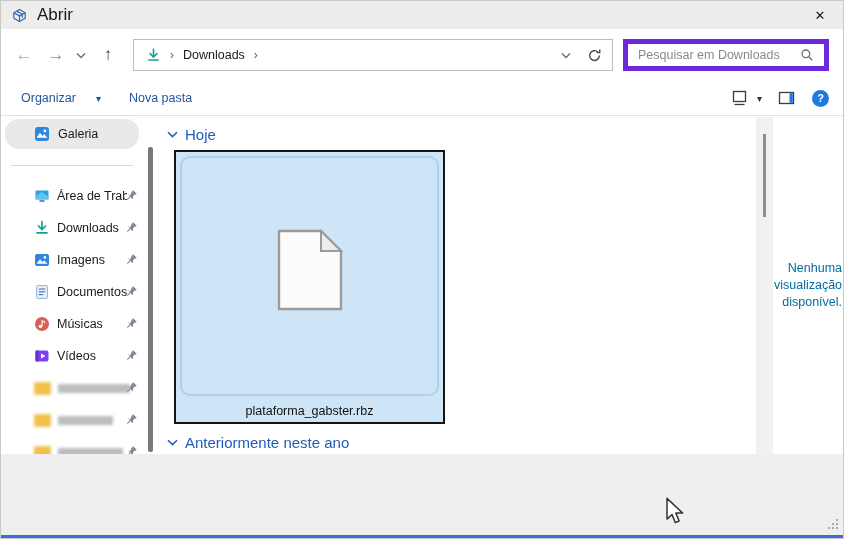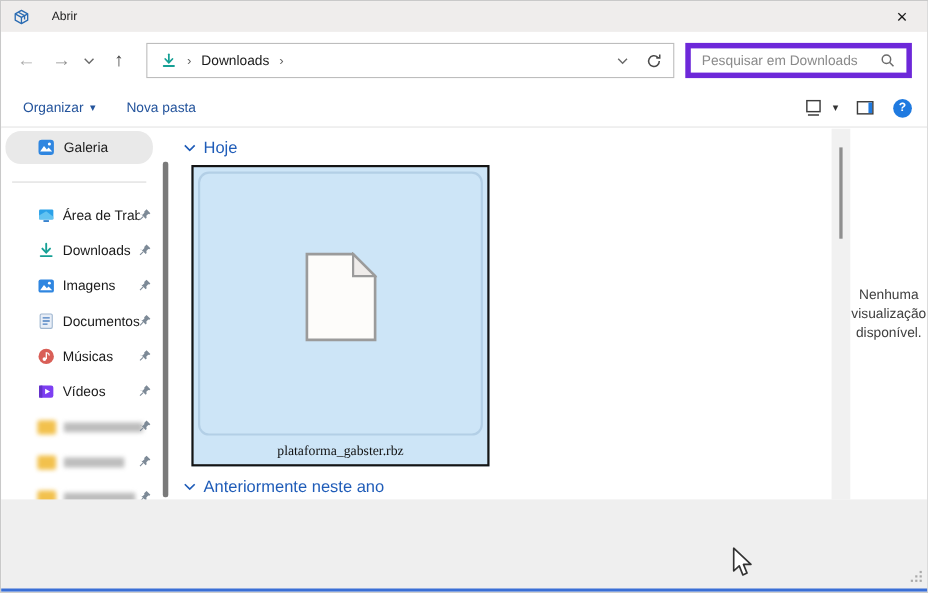--- a/index.html
+++ b/index.html
@@ -2,41 +2,41 @@
 <html><head>
 <meta charset="utf-8">
 <style>
   * { margin:0; padding:0; box-sizing:border-box; }
   html,body { background:#fff; }
   body { font-family:"Liberation Sans", sans-serif; color:#1a1a1a; }
   .dialog { position:relative; width:844px; height:539px; background:#fff; overflow:hidden; border:1px solid #c9c9c9; }
 
   
   .titlebar { position:absolute; left:0; top:0; width:100%; height:28px; background:#efedec; display:flex; align-items:center; padding-left:10px; }
-  .titlebar .title { font-size:11px; margin-left:19px; }
+  .titlebar .title { font-size:17px; margin-left:9px; }
   .close-btn { position:absolute; right:0; top:0; width:46px; height:28px; display:flex; align-items:center; justify-content:center; font-size:13px; color:#1a1a1a; cursor:default; }
 
   
   .navrow { position:absolute; left:0; top:28px; width:100%; height:52px; background:#fff; display:flex; align-items:center; padding-left:10px; }
   .nav-btn { width:26px; height:26px; display:flex; align-items:center; justify-content:center; font-size:17px; }
   .nav-btn.back { color:#ababab; }
   .nav-btn.fwd { color:#8f8f8f; margin-left:6px; }
   .nav-btn.chev { margin-left:2px; width:20px; }
   .nav-btn.up { color:#3f3f3f; margin-left:4px; margin-right:12px; }
   .addressbar { width:480px; height:32px; border:1px solid #bdbdbd; display:flex; align-items:center; padding:0 10px 0 12px; }
   .addressbar .sep { color:#5f5f5f; font-size:12px; margin:0 9px; }
   .addressbar .crumb { font-size:12.5px; }
   .addressbar .right-tools { margin-left:auto; display:flex; align-items:center; gap:16px; }
   .searchbox { width:206px; height:32px; border:5px solid #6d28d9; display:flex; align-items:center; margin-left:10px; padding:0 10px 0 10px; }
   .searchbox input { flex:1; border:none; outline:none; font:12.5px "Liberation Sans", sans-serif; color:#1a1a1a; background:transparent; }
   .searchbox input::placeholder { color:#8a8a8a; }
 
   
   .toolbar { position:absolute; left:0; top:80px; width:100%; height:35px; background:#fff; border-bottom:1px solid #e4e4e4; display:flex; align-items:center; padding:0 14px 0 20px; font-size:12.5px; }
-  .tool-link { color:#24549c; display:flex; align-items:center; gap:6px; }
+  .tool-link { color:#24549c; display:flex; align-items:center; gap:20px; }
   .tool-link.newfolder { margin-left:28px; color:#24549c; }
   .caret { font-size:10px; color:#24549c; }
   .toolbar .right-icons { margin-left:auto; display:flex; align-items:center; gap:16px; }
   .view-caret { font-size:10px; color:#333; margin-left:-8px; }
   .help-circle { width:17px; height:17px; border-radius:50%; background:#1f7ae0; color:#fff; font-size:11px; font-weight:bold; display:flex; align-items:center; justify-content:center; }
 
   
   .bodyarea { position:absolute; left:0; top:116px; width:100%; height:337px; display:flex; background:#fff; }
   .sidebar { width:160px; position:relative; flex:none; }
   .gallery-row { position:absolute; left:4px; top:2px; width:134px; height:30px; background:#e9e9e9; border-radius:14px; display:flex; align-items:center; padding-left:29px; font-size:12.5px; }
@@ -52,25 +52,25 @@
   .blur-bar { height:9px; background:#bdbdbd; border-radius:1px; }
   .side-scrollthumb { position:absolute; left:147px; top:30px; width:5px; height:305px; background:#7a7a7a; border-radius:2px; }
 
   .filelist { flex:1; position:relative; background:#fff; }
   .group-header { position:absolute; display:flex; align-items:center; gap:7px; font-size:15px; color:#1f5cb8; }
   .group-header.h1 { left:6px; top:9px; }
   .group-header.h2 { left:6px; top:317px; }
   .tile { position:absolute; left:13px; top:33px; width:271px; height:274px; background:#cde5f7; border:2px solid #141414; }
   .tile-inner { position:absolute; left:4px; top:4px; right:4px; height:240px; border:2px solid #b3cfe6; border-radius:10px; }
   .tile-fileicon { position:absolute; left:50%; top:118px; transform:translate(-50%,-50%); }
-  .tile-caption { position:absolute; left:0; right:0; bottom:4px; text-align:center; font-size:12.5px; color:#111;font-family:Liberation Serif, serif; }
+  .tile-caption { position:absolute; left:0; right:0; bottom:4px; text-align:center; font-size:12.5px; color:#111; }
   .list-scrolltrack { position:absolute; right:0; top:0; bottom:0; width:17px; background:#f1f1f1; }
   .list-scrollthumb { position:absolute; left:7px; top:17px; width:3px; height:83px; background:#8f8f8f; }
 
-  .preview { width:70px; flex:none; display:flex; align-items:center; justify-content:center; text-align:center; font-size:12.5px; color:#404040; line-height:1.38; padding:0 6px; }
+  .preview { width:70px; flex:none; display:flex; align-items:center; justify-content:center; text-align:right; font-size:12.5px; color:#0369a1; line-height:1.38; padding:0 6px; }
 
   
   .footer { position:absolute; left:0; top:453px; width:100%; height:83px; background:#efefef; }
   .resize-grip { position:absolute; right:3px; bottom:6px; }
   .bottom-strip { position:absolute; left:0; bottom:0; width:100%; height:3px; background:#3a6fd6; }
   .cursor { position:absolute; left:663px; top:496px; pointer-events:none; }
 </style>
 </head>
 <body>
 

